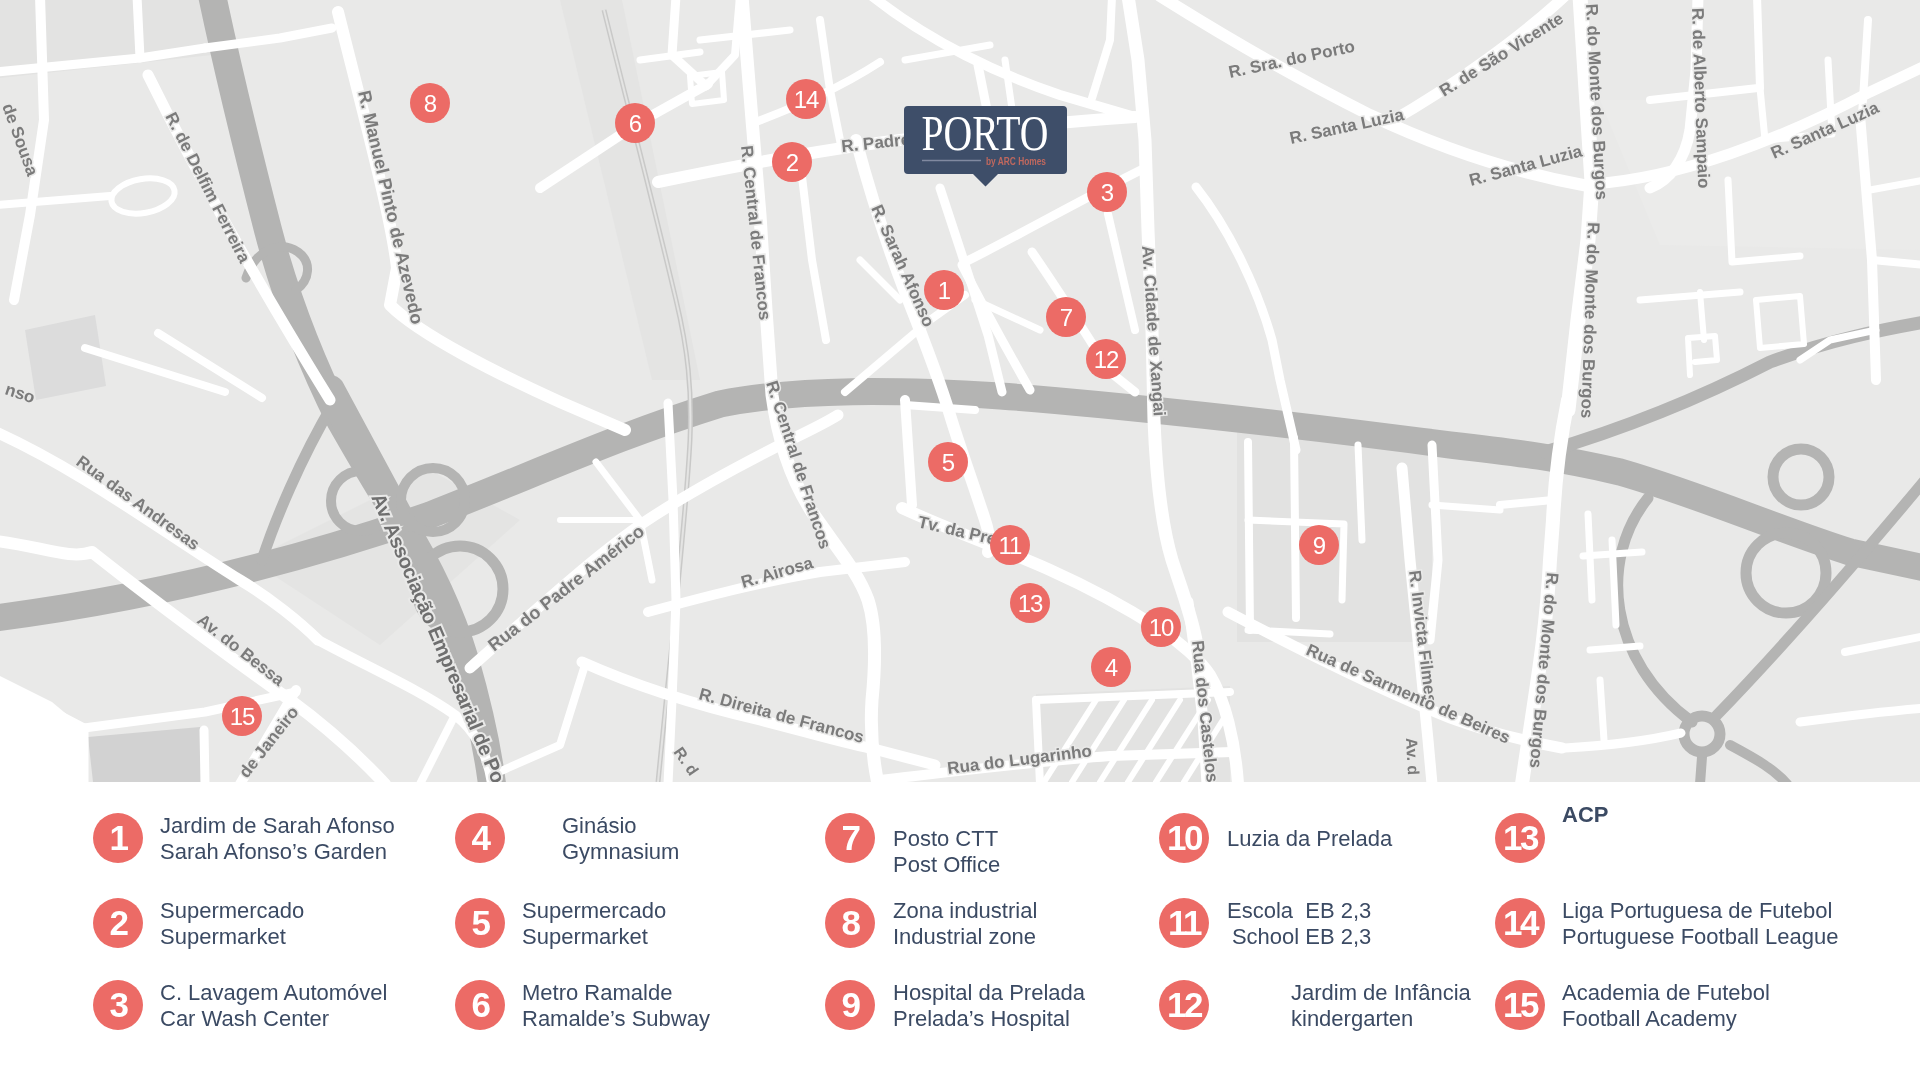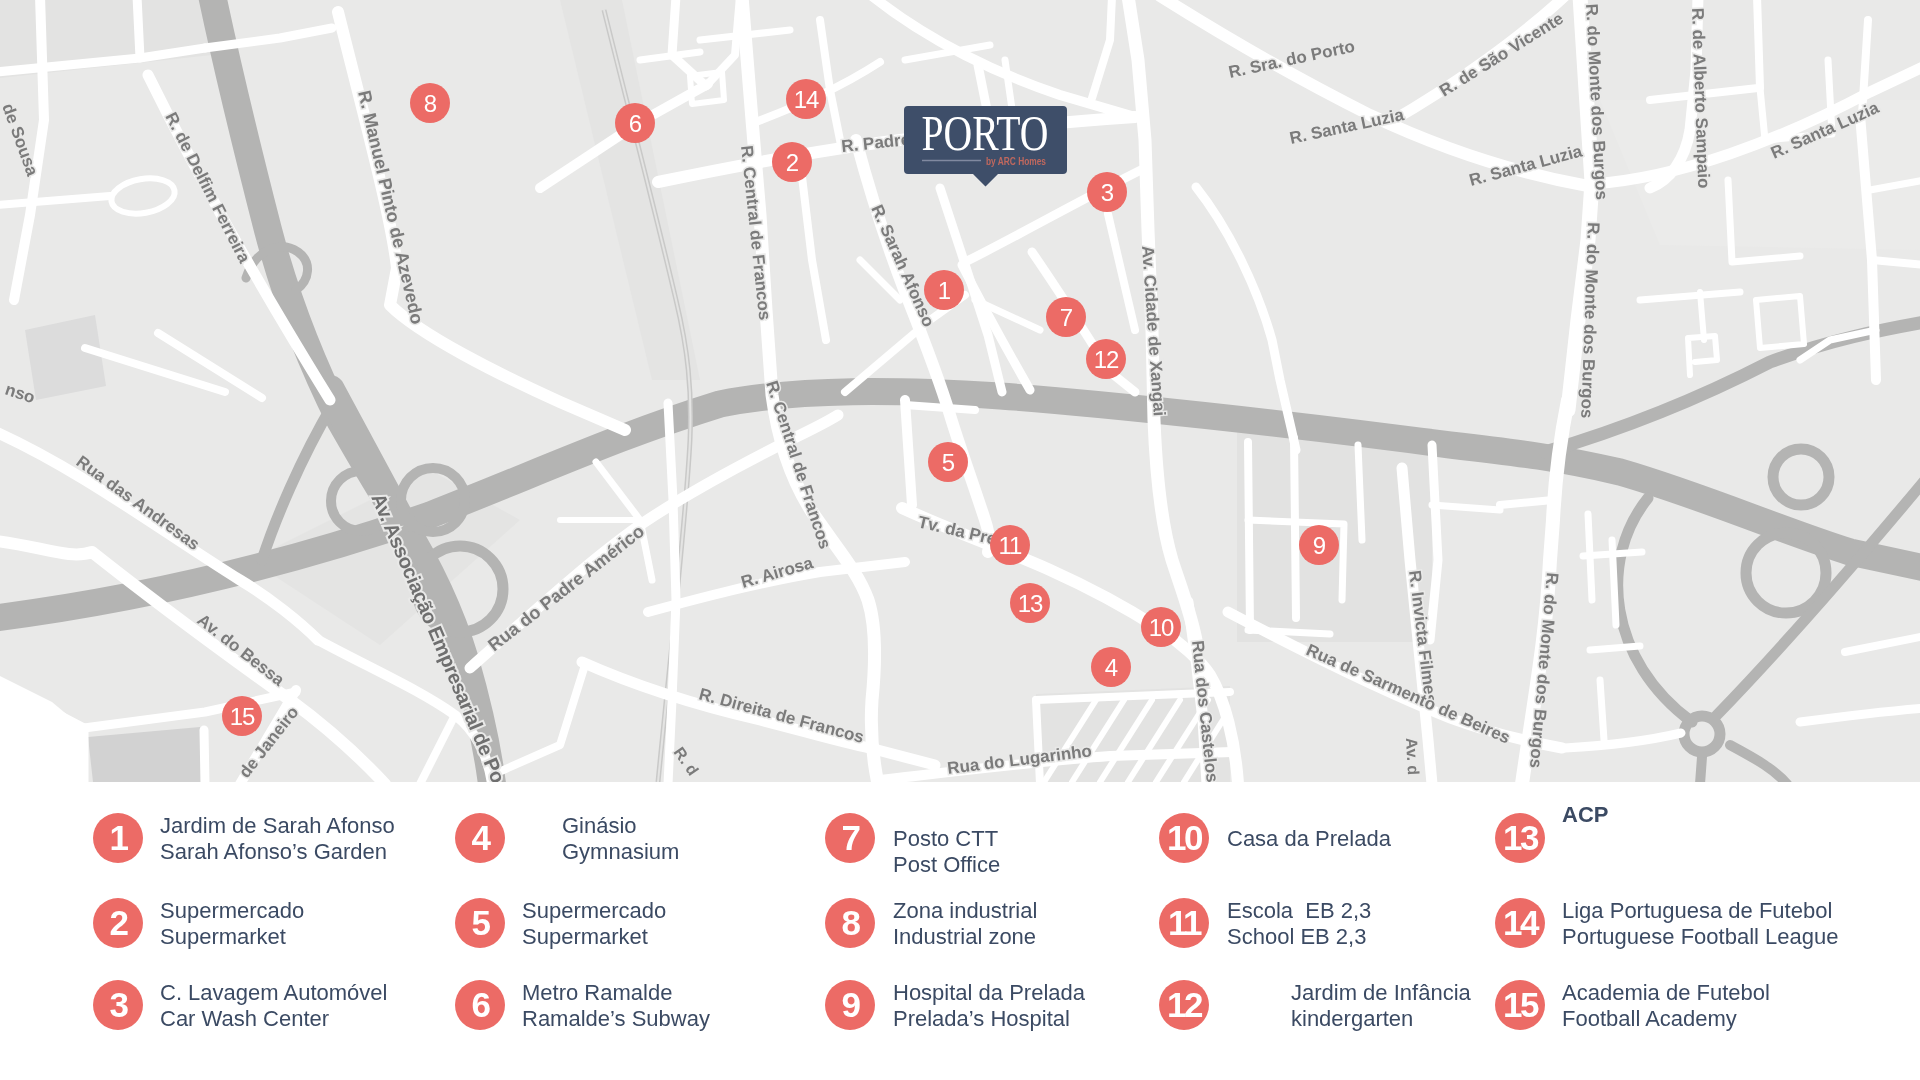--- a/index.html
+++ b/index.html
@@ -262,25 +262,25 @@
     </div>
   <div class="txt" style="left:893px;top:898px;">Zona industrial<br>Industrial zone</div>
   <div class="lg" style="left:825px;top:980px;">
       <div class="num">9</div>
     </div>
   <div class="txt" style="left:893px;top:980px;">Hospital da Prelada<br>Prelada’s Hospital</div>
 
   <div class="lg" style="left:1159px;top:813px;">
       <div class="num">10</div>
     </div>
-  <div class="txt" style="left:1227px;top:826px;">Casa da Prelada</div>
+  <div class="txt" style="left:1227px;top:826px;">Luzia da Prelada</div>
   <div class="lg" style="left:1159px;top:898px;">
       <div class="num">11</div>
     </div>
-  <div class="txt" style="left:1227px;top:898px;">Escola&nbsp; EB 2,3<br>School EB 2,3</div>
+  <div class="txt" style="left:1227px;top:898px;text-align:right;">Escola&nbsp; EB 2,3<br>School EB 2,3</div>
   <div class="lg" style="left:1159px;top:980px;">
       <div class="num">12</div>
     </div>
   <div class="txt" style="left:1291px;top:980px;">Jardim de Infância<br>kindergarten</div>
 
   <div class="lg" style="left:1495px;top:813px;">
       <div class="num">13</div>
     </div>
   <div class="txt" style="left:1562px;top:802px;font-weight:bold;">ACP</div>
   <div class="lg" style="left:1495px;top:898px;">

